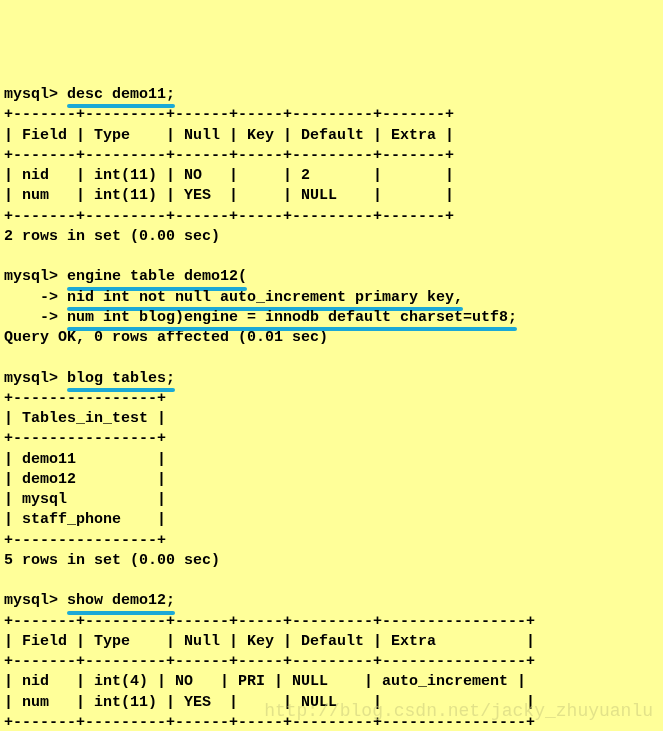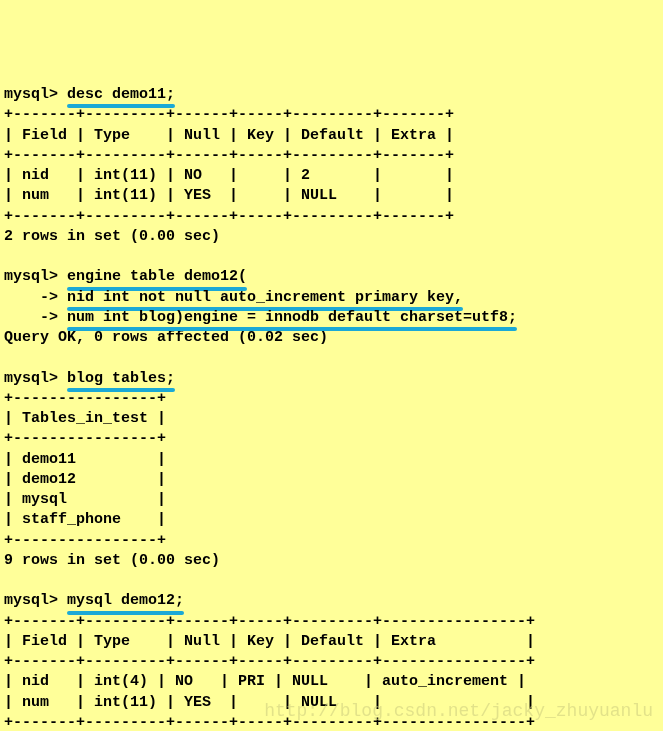--- a/index.html
+++ b/index.html
@@ -48,34 +48,34 @@
 <span>| Field | Type    | Null | Key | Default | Extra |</span>
 <span>+-------+---------+------+-----+---------+-------+</span>
 <span>| nid   | int(11) | NO   |     | 2       |       |</span>
 <span>| num   | int(11) | YES  |     | NULL    |       |</span>
 <span>+-------+---------+------+-----+---------+-------+</span>
 <span>2 rows in set (0.00 sec)</span>
 
 <span>mysql&gt; </span><span class="hl">engine table demo12(</span>
 <span>    -&gt; </span><span class="hl">nid int not null auto_increment primary key,</span>
 <span>    -&gt; </span><span class="hl">num int blog)engine = innodb default charset=utf8;</span>
-<span>Query OK, 0 rows affected (0.02 sec)</span>
+<span>Query OK, 0 rows affected (0.01 sec)</span>
 
 <span>mysql&gt; </span><span class="hl">blog tables;</span>
 <span>+----------------+</span>
 <span>| Tables_in_test |</span>
 <span>+----------------+</span>
 <span>| demo11         |</span>
 <span>| demo12         |</span>
 <span>| mysql          |</span>
 <span>| staff_phone    |</span>
 <span>+----------------+</span>
-<span>9 rows in set (0.00 sec)</span>
+<span>5 rows in set (0.00 sec)</span>
 
-<span>mysql&gt; </span><span class="hl">mysql demo12;</span>
+<span>mysql&gt; </span><span class="hl">show demo12;</span>
 <span>+-------+---------+------+-----+---------+----------------+</span>
 <span>| Field | Type    | Null | Key | Default | Extra          |</span>
 <span>+-------+---------+------+-----+---------+----------------+</span>
 <span>| nid   | int(4) | NO   | PRI | NULL    | auto_increment |</span>
 <span>| num   | int(11) | YES  |     | NULL    |                |</span>
 <span>+-------+---------+------+-----+---------+----------------+</span>
 </div>
 <div class="watermark">http://blog.csdn.net/jacky_zhuyuanlu</div>
 
 

